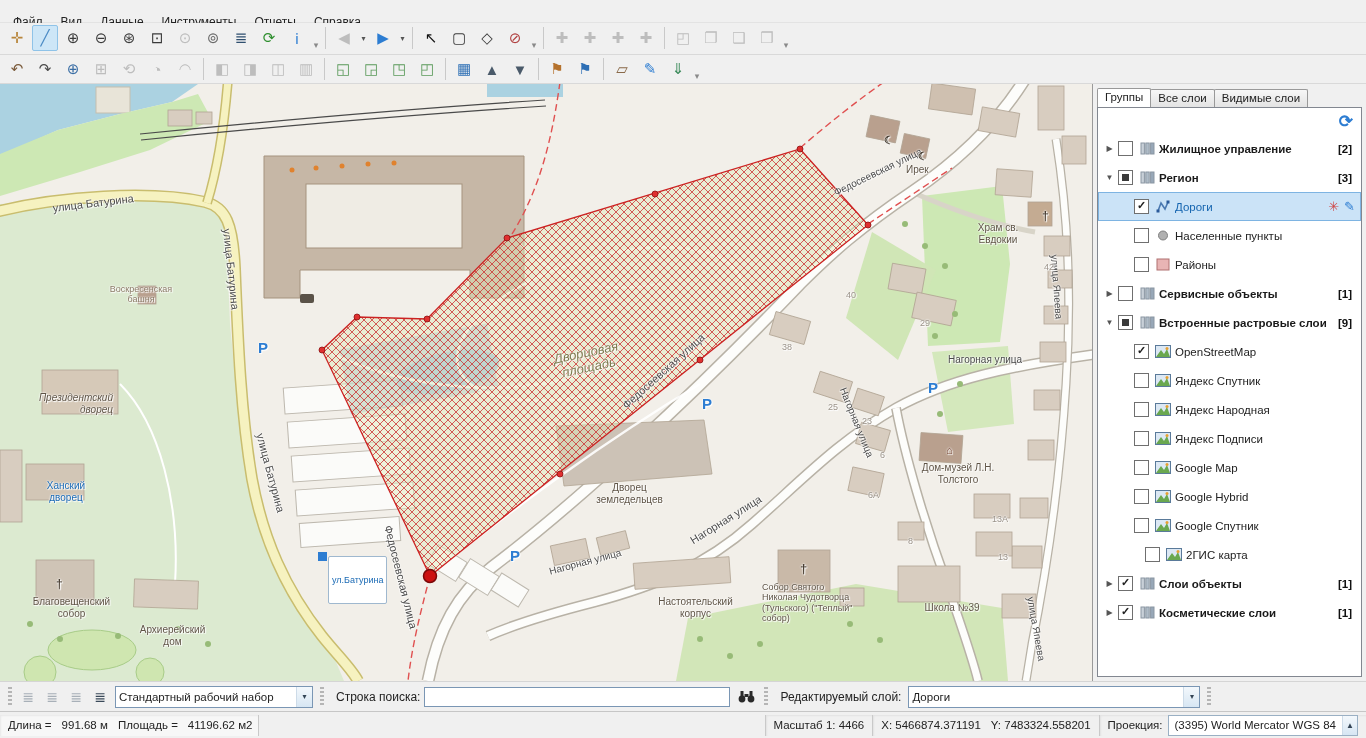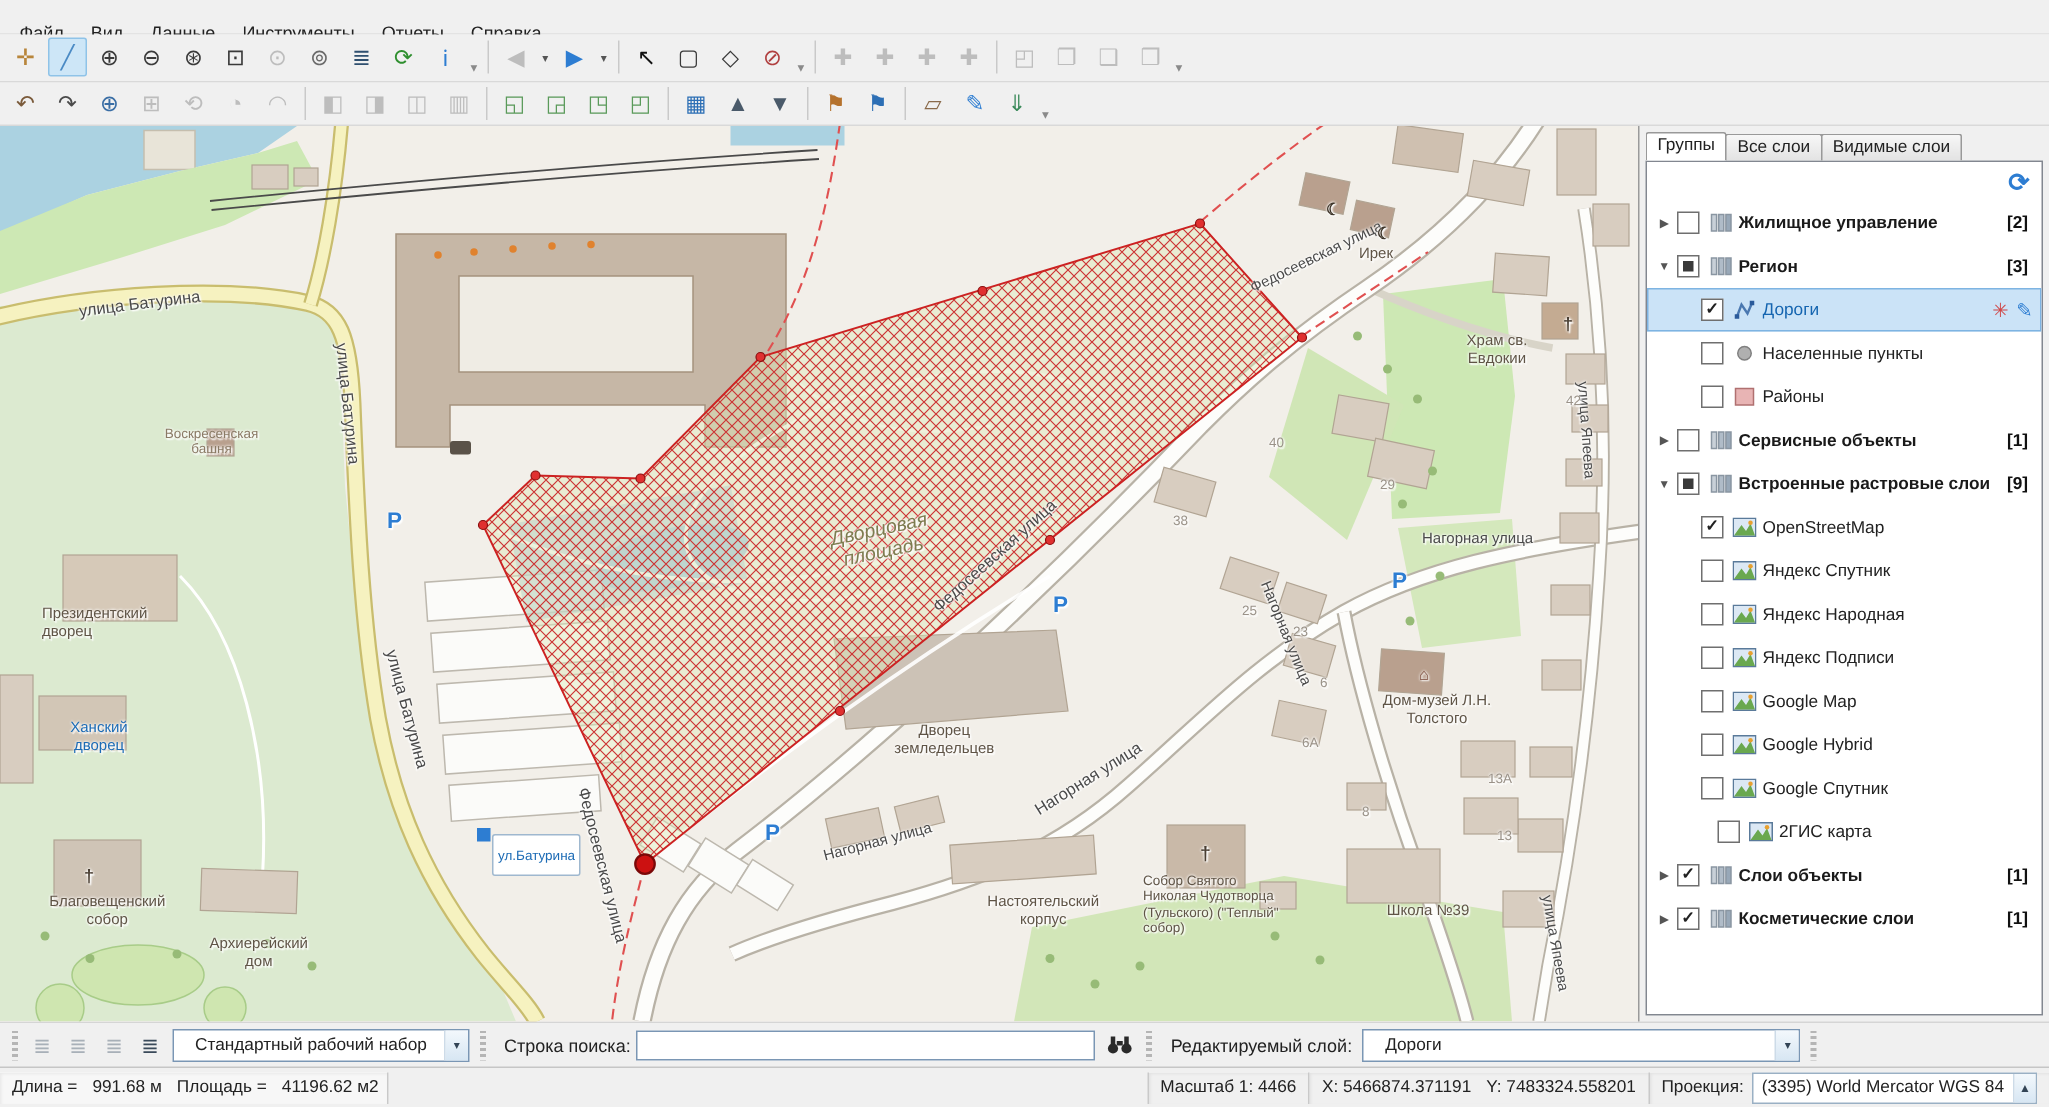--- a/index.html
+++ b/index.html
@@ -23,21 +23,21 @@
   .sep{width:1px;height:22px;background:#c9c9c9;margin:0 4px;}
   .ovf{width:10px;height:24px;display:inline-flex;align-items:flex-end;justify-content:center;font-size:9px;color:#8a8a8a;padding-bottom:1px;}
   .tgrip{width:4px;height:20px;margin:0 4px;background:repeating-linear-gradient(to bottom,#b5b5b5 0 2px,transparent 2px 4px);}
 
   
   .main{height:597px;display:flex;}
   .map{position:relative;width:1092px;height:597px;background:#f2efe9;overflow:hidden;border-right:1px solid #9a9a9a;}
   .map svg{position:absolute;left:0;top:0;}
   .mlabel{position:absolute;white-space:nowrap;line-height:1.12;transform-origin:0 0;
           text-shadow:0 0 2px #fff,0 0 2px #fff,1px 1px 1px #fff;}
-  .mlabel.chip{background:#fff;border:1px solid #9fb8cf;border-radius:2px;padding:8px 3px;text-shadow:none;}
+  .mlabel.chip{background:#fff;border:1px solid #9fb8cf;border-radius:2px;padding:18px 3px;text-shadow:none;}
 
   
   .rpanel{width:273px;height:597px;background:#f0f0f0;box-sizing:border-box;padding:3px 4px 4px 4px;display:flex;flex-direction:column;}
   .tabs{display:flex;height:20px;align-items:flex-end;}
   .tab{padding:2px 7px 3px 7px;font-size:11.5px;background:linear-gradient(#f7f7f7,#e3e3e3);
        border:1px solid #999;border-bottom:none;margin-right:-1px;border-radius:2px 2px 0 0;position:relative;cursor:default;}
   .tab.active{background:#fff;z-index:3;padding-bottom:4px;}
   .panel-body{flex:1;background:#fff;border:1px solid #828790;overflow:hidden;display:flex;flex-direction:column;}
   .panel-header{height:26px;display:flex;justify-content:flex-end;align-items:center;padding-right:8px;}
   .refresh-btn{color:#2d7dd2;font-size:17px;font-weight:bold;cursor:default;}
@@ -54,21 +54,21 @@
   .sel .tlabel{color:#1565b0;}
   .count{font-weight:bold;color:#111;margin:0 8px 0 4px;flex:none;}
   .trail{margin-right:5px;font-size:13px;flex:none;}
   .trail.t1{color:#d04848;}
   .trail.t2{color:#2d7dd2;}
 
   
   .bottombar{height:30px;background:#f0f0f0;border-top:1px solid #d5d5d5;display:flex;align-items:center;padding:0 4px;}
   .wbtn{width:22px;height:22px;display:inline-flex;align-items:center;justify-content:center;font-size:14px;margin:0 1px;}
   .combo{display:inline-flex;align-items:center;background:#fff;border:1px solid #7a96b4;height:20px;font-size:11.5px;margin:0 3px;}
-  .combo .ctext{padding:0 14px;flex:1;white-space:nowrap;overflow:hidden;}
+  .combo .ctext{padding:0 3px;flex:1;white-space:nowrap;overflow:hidden;}
   .combo .arrow{width:15px;height:100%;display:inline-flex;align-items:center;justify-content:center;
                 font-size:8px;color:#345;border-left:1px solid #cddbe8;background:linear-gradient(#f3f8fc,#d7e6f3);}
   .blabel{margin:0 4px 0 8px;white-space:nowrap;}
   .search-input{width:296px;height:18px;border:1px solid #7a96b4;font-size:11.5px;padding:0 4px;font-family:"Liberation Sans",sans-serif;}
   .findbtn{width:26px;height:24px;display:inline-flex;align-items:center;justify-content:center;border:1px solid transparent;margin-left:2px;}
 
   
   .statusbar{height:27px;background:#f0f0f0;border-top:1px solid #c6c6c6;display:flex;align-items:center;font-size:11.5px;}
   .sseg{height:21px;display:flex;align-items:center;padding:0 8px;border-right:1px solid #c9c9c9;box-shadow:inset 1px 1px 2px rgba(0,0,0,0.06);white-space:nowrap;}
   .sseg.first{width:242px;background:#f7f7f7;}
@@ -318,21 +318,21 @@
             <circle cx="655" cy="110" r="3"></circle>
         </g>
         <circle cx="430" cy="492" r="6.5" fill="#cc1111" stroke="#7a0808" stroke-width="1.5"></circle>
         <rect x="318" y="468" width="9" height="9" fill="#2d7dd2"></rect>
       </svg>
       <div>
           <span class="mlabel" style="left: 52px; top: 118px; font-size: 11px; color: rgb(74, 74, 74); transform: rotate(-7deg);">улица Батурина</span>
           <span class="mlabel" style="left: 233px; top: 144px; font-size: 11px; color: rgb(74, 74, 74); transform: rotate(84deg);">улица Батурина</span>
           <span class="mlabel" style="left: 266px; top: 348px; font-size: 11px; color: rgb(74, 74, 74); transform: rotate(75deg);">улица Батурина</span>
           <span class="mlabel" style="left: 96px; top: 200px; font-size: 9px; color: rgb(138, 122, 101); width: 90px; white-space: normal; text-align: center;">Воскресенская башня</span>
-          <span class="mlabel" style="left: 28px; top: 320px; font-size: 10px; color: rgb(95, 84, 70); width: 85px; white-space: normal; text-align: left;">Президентский дворец</span>
+          <span class="mlabel" style="left: 28px; top: 308px; font-size: 10px; color: rgb(95, 84, 70); width: 85px; white-space: normal; text-align: right; font-style: italic;">Президентский дворец</span>
           <span class="mlabel" style="left: 36px; top: 396px; font-size: 10px; color: rgb(28, 107, 181); width: 60px; white-space: normal; text-align: center;">Ханский дворец</span>
           <span class="mlabel" style="left: 24px; top: 512px; font-size: 10px; color: rgb(95, 84, 70); width: 95px; white-space: normal; text-align: center;">Благовещенский собор</span>
           <span class="mlabel" style="left: 130px; top: 540px; font-size: 10px; color: rgb(95, 84, 70); width: 85px; white-space: normal; text-align: center;">Архиерейский дом</span>
           <span class="mlabel" style="left: 538px; top: 272px; font-size: 13px; color: rgb(125, 124, 79); transform: rotate(-12deg); font-style: italic; width: 95px; white-space: normal; text-align: center;">Дворцовая площадь</span>
           <span class="mlabel" style="left: 620px; top: 318px; font-size: 11px; color: rgb(74, 74, 74); transform: rotate(-42deg);">Федосеевская улица</span>
           <span class="mlabel" style="left: 394px; top: 440px; font-size: 11px; color: rgb(74, 74, 74); transform: rotate(76deg);">Федосеевская улица</span>
           <span class="mlabel" style="left: 832px; top: 104px; font-size: 10px; color: rgb(74, 74, 74); transform: rotate(-26deg);">Федосеевская улица</span>
           <span class="mlabel" style="left: 948px; top: 270px; font-size: 10px; color: rgb(74, 74, 74);">Нагорная улица</span>
           <span class="mlabel" style="left: 848px; top: 302px; font-size: 10px; color: rgb(74, 74, 74); transform: rotate(68deg);">Нагорная улица</span>
           <span class="mlabel" style="left: 688px; top: 452px; font-size: 11px; color: rgb(74, 74, 74); transform: rotate(-32deg);">Нагорная улица</span>

